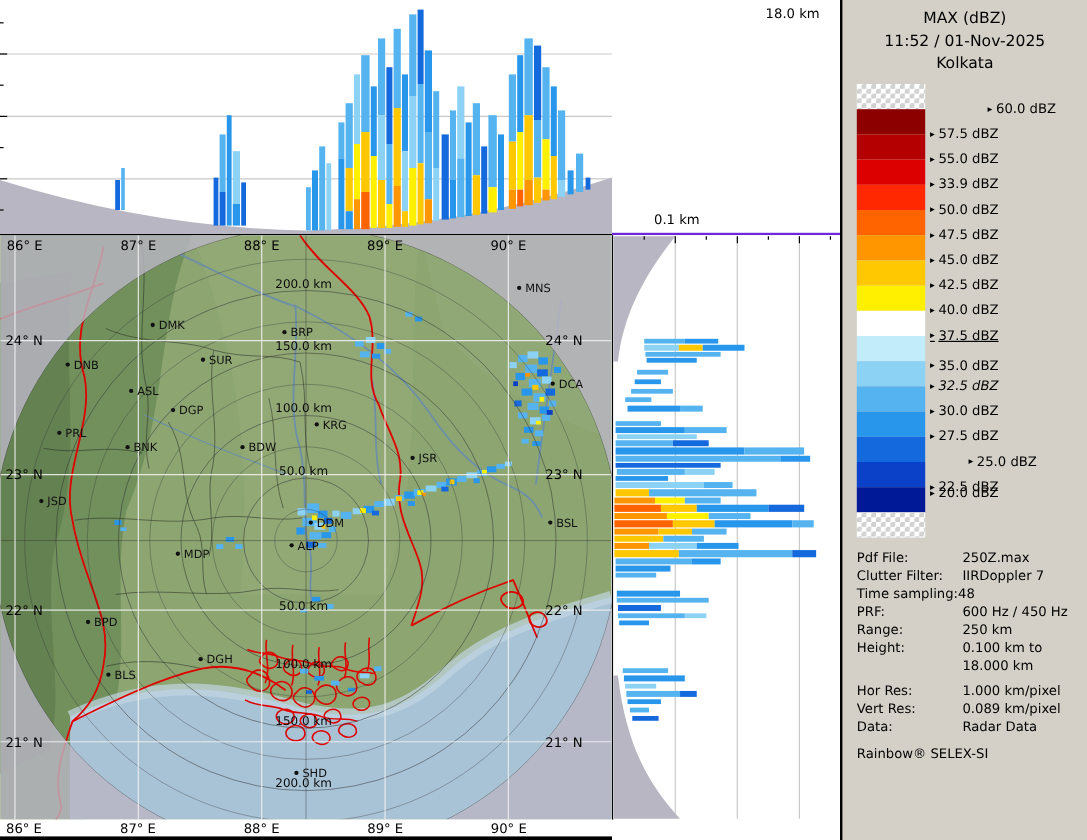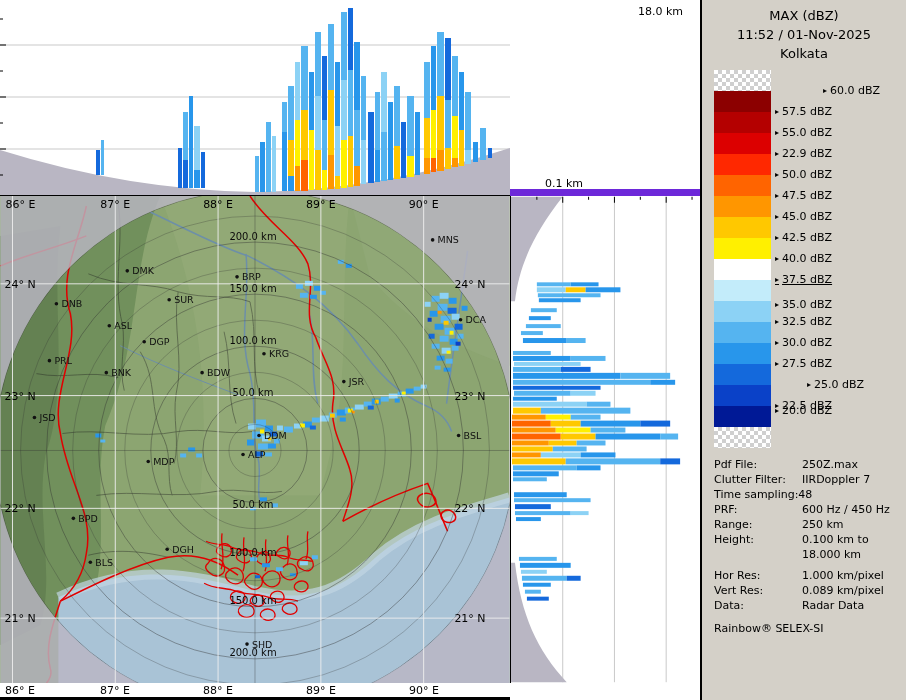--- a/index.html
+++ b/index.html
@@ -1,21 +1,21 @@
 <!DOCTYPE html>
 <html><head>
 <meta charset="utf-8">
 <style>
   *{margin:0;padding:0;box-sizing:border-box}
   html,body{background:#fff}
   body{font-family:"DejaVu Sans",sans-serif;color:#000}
   .stage{position:relative;width:906px;height:700px;background:#fff;overflow:hidden}
   .panel{position:absolute}
   #top-panel{left:0;top:0;width:510px;height:196px;border-bottom:1px solid #000;background:#fff}
-  #corner{left:510px;top:0;width:190px;height:196px;border-bottom:7px solid #6d28d9;background:#fff}
+  #corner{left:510px;top:0;width:190px;height:196px;border-bottom:2px solid #6d28d9;background:#fff}
   #corner .hmax{position:absolute;left:128px;top:5px;font-size:11px;white-space:nowrap}
   #corner .hmin{position:absolute;left:35px;top:177px;font-size:11px;white-space:nowrap}
   #map-panel{left:0;top:196px;width:510px;height:487px}
   #right-panel{left:510px;top:196px;width:190px;height:487px;border-left:1px solid #000;background:#fff}
   #lon-strip{left:0;top:683px;width:510px;height:17px;background:#fff;border-bottom:3px solid #000}
   #lon-strip span{position:absolute;top:1px;font-size:11px;transform:translateX(-50%);white-space:nowrap}
   #legend{left:700px;top:0;width:206px;height:700px;background:#d4d0c8;border-left:2px solid #000}
   .lg-title{margin-top:8px;text-align:center;font-size:13px}
   .lg-time{margin-top:4px;text-align:center;font-size:13px}
   .lg-site{margin-top:4px;text-align:center;font-size:13px}
@@ -542,29 +542,29 @@
         <div class="sblock" style="background: rgb(140, 210, 245);"></div>
         <div class="sblock" style="background: rgb(85, 180, 240);"></div>
         <div class="sblock" style="background: rgb(40, 150, 235);"></div>
         <div class="sblock" style="background: rgb(20, 105, 220);"></div>
         <div class="sblock" style="background: rgb(10, 65, 200);"></div>
         <div class="sblock" style="background: rgb(0, 25, 150);"></div>
         <div class="sblock checker"></div>
         <div class="slabel" style="top: 14px; margin-left: 48px;"><span class="arr">▸</span><span>60.0 dBZ</span></div>
         <div class="slabel" style="top: 35px;"><span class="arr">▸</span><span>57.5 dBZ</span></div>
         <div class="slabel" style="top: 56px;"><span class="arr">▸</span><span>55.0 dBZ</span></div>
-        <div class="slabel" style="top: 77px;"><span class="arr">▸</span><span>22.9 dBZ</span></div>
+        <div class="slabel" style="top: 77px;"><span class="arr">▸</span><span>33.9 dBZ</span></div>
         <div class="slabel" style="top: 98px;"><span class="arr">▸</span><span>50.0 dBZ</span></div>
         <div class="slabel" style="top: 119px;"><span class="arr">▸</span><span>47.5 dBZ</span></div>
         <div class="slabel" style="top: 140px;"><span class="arr">▸</span><span>45.0 dBZ</span></div>
         <div class="slabel" style="top: 161px;"><span class="arr">▸</span><span>42.5 dBZ</span></div>
         <div class="slabel" style="top: 182px;"><span class="arr">▸</span><span>40.0 dBZ</span></div>
         <div class="slabel" style="top: 203px; text-decoration: underline;"><span class="arr">▸</span><span>37.5 dBZ</span></div>
         <div class="slabel" style="top: 228px; text-align: center;"><span class="arr">▸</span><span>35.0 dBZ</span></div>
-        <div class="slabel" style="top: 245px;"><span class="arr">▸</span><span>32.5 dBZ</span></div>
+        <div class="slabel" style="top: 245px; font-style: italic;"><span class="arr">▸</span><span>32.5 dBZ</span></div>
         <div class="slabel" style="top: 266px;"><span class="arr">▸</span><span>30.0 dBZ</span></div>
         <div class="slabel" style="top: 287px;"><span class="arr">▸</span><span>27.5 dBZ</span></div>
         <div class="slabel" style="top: 308px; margin-left: 32px;"><span class="arr">▸</span><span>25.0 dBZ</span></div>
         <div class="slabel" style="top: 329px;"><span class="arr">▸</span><span>22.5 dBZ</span></div>
         <div class="slabel" style="top: 334px;"><span class="arr">▸</span><span>20.0 dBZ</span></div>
       </div>
     <div class="info" id="info">
         <div class="irow"><span class="ikey">Pdf File:</span><span class="ival">250Z.max</span></div>
         <div class="irow"><span class="ikey">Clutter Filter:</span><span class="ival">IIRDoppler 7</span></div>
         <div class="irow"><span class="ikey">Time sampling:48</span></div>

